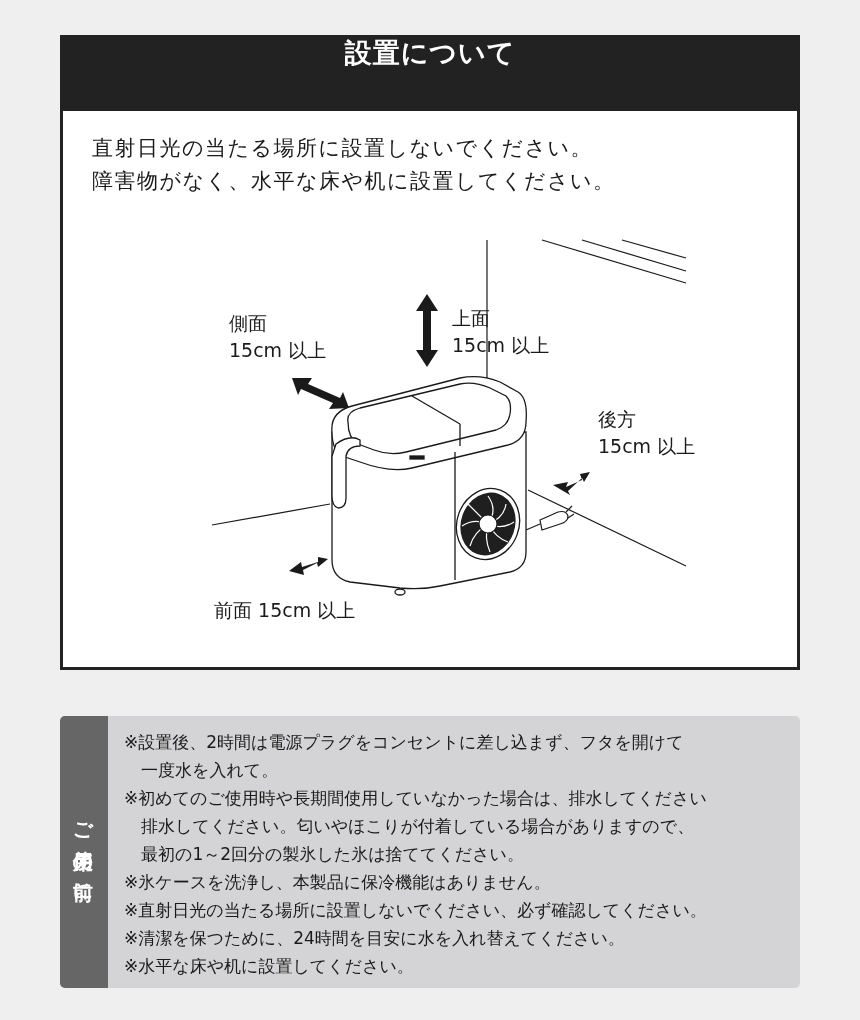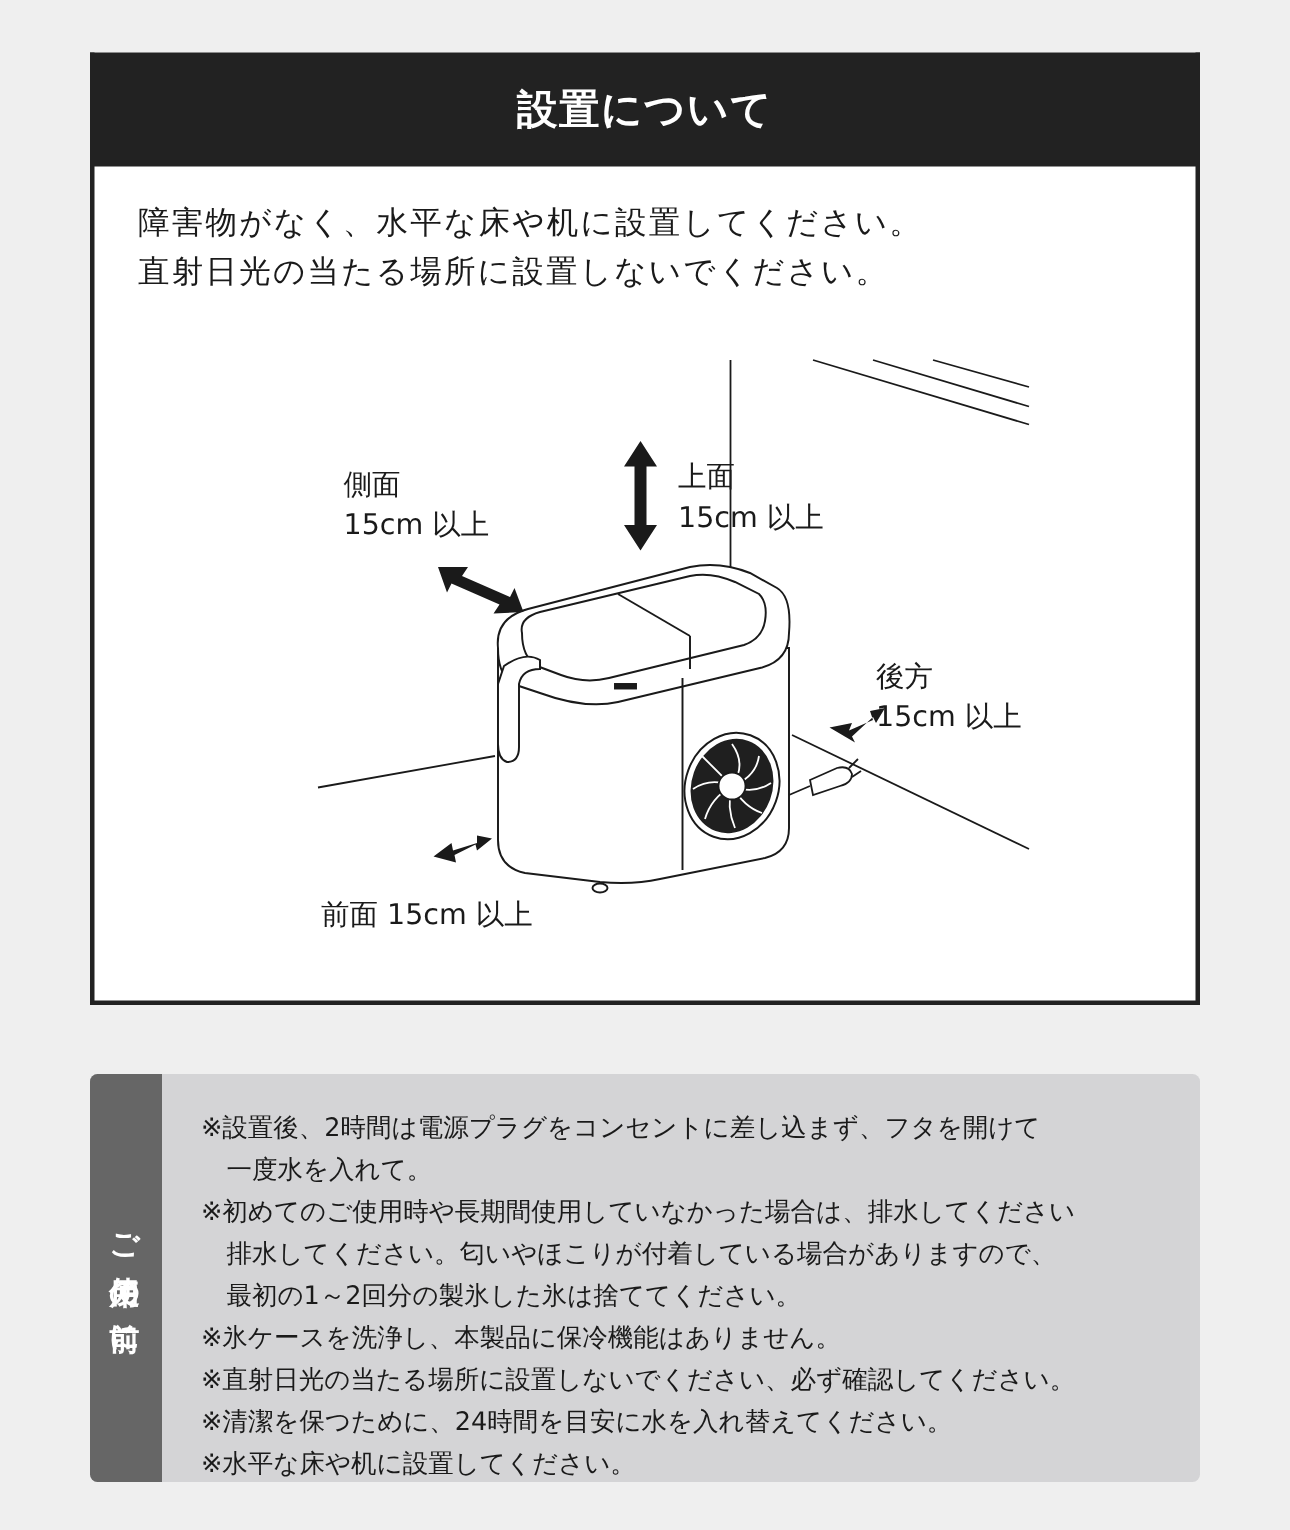--- a/index.html
+++ b/index.html
@@ -6,53 +6,53 @@
     body {
       width: 860px; height: 1020px; background: #efefef; position: relative; overflow: hidden;
       font-family: "DejaVu Sans", "Liberation Sans", sans-serif; color: #1a1a1a;
     }
     .panel {
       position: absolute; left: 60px; top: 35px; width: 740px; height: 635px;
       background: #ffffff; box-sizing: border-box; border: 3px solid #222222; border-top: none;
     }
     .panel-header {
       position: absolute; left: 60px; top: 35px; width: 740px; height: 76px;
-      background: #222222; color: #ffffff; display: flex; align-items: center; justify-content: center;
+      background: #222222; color: #ffffff; display: flex; justify-content: center;
     }
     .panel-header h1 { margin: 0; font-size: 27px; font-weight: bold; letter-spacing: 1px; }
     .intro { position: absolute; left: 92px; top: 132px; font-size: 21px; line-height: 33px; letter-spacing: 1.5px; color: #1a1a1a; }
     .intro div { white-space: nowrap; }
     svg.illus { position: absolute; left: 60px; top: 200px; }
     .lbl { position: absolute; font-size: 19px; line-height: 27px; color: #1a1a1a; white-space: nowrap; }
     .notes {
       position: absolute; left: 60px; top: 716px; width: 740px; height: 272px;
       background: #d4d4d6; border-radius: 5px; overflow: hidden;
     }
     .notes-tab {
       position: absolute; left: 0; top: 0; width: 48px; height: 100%;
       background: #666666; display: flex; align-items: center; justify-content: center;
     }
     .notes-tab span {
       writing-mode: vertical-rl; color: #ffffff; font-size: 20px; font-weight: bold; letter-spacing: 3px;
     }
-    .notes-list { position: absolute; left: 64px; top: 12px; margin: 10px; padding: 0; list-style: none; }
+    .notes-list { position: absolute; left: 64px; top: 12px; margin: 0; padding: 0; list-style: none; }
     .notes-list li { font-size: 17px; line-height: 28px; color: #1a1a1a; white-space: nowrap; }
     .notes-list li .cont { display: block; padding-left: 17px; }
   </style>
 </head>
 <body>
 
 <div class="panel"></div>
 <div class="panel-header">
   <h1>設置について</h1>
 </div>
 
 <div class="intro">
+  <div>直射日光の当たる場所に設置しないでください。</div>
   <div>障害物がなく、水平な床や机に設置してください。</div>
-  <div>直射日光の当たる場所に設置しないでください。</div>
 </div>
 
 <svg class="illus" width="740" height="420" viewBox="0 0 740 420" xmlns="http://www.w3.org/2000/svg">
   <g stroke="#1a1a1a" fill="none" stroke-width="1.2">
 
     <line x1="427" y1="40" x2="427" y2="182"></line>
     <line x1="427" y1="195" x2="427" y2="240"></line>
     <line x1="482" y1="40" x2="626" y2="83"></line>
     <line x1="522" y1="40" x2="626" y2="71"></line>
     <line x1="562" y1="40" x2="626" y2="58"></line>
@@ -114,21 +114,21 @@
 </svg>
 
 <div class="lbl" style="left:229px; top:310px;">
   <div>側面</div>
   <div>15cm 以上</div>
 </div>
 <div class="lbl" style="left:452px; top:305px;">
   <div>上面</div>
   <div>15cm 以上</div>
 </div>
-<div class="lbl" style="left:584px; top:406px;margin-top:32px;">
+<div class="lbl" style="left:598px; top:406px;">
   <div>後方</div>
   <div>15cm 以上</div>
 </div>
 <div class="lbl" style="left:214px; top:597px;text-align:center;">前面 15cm 以上</div>
 
 <div class="notes">
   <div class="notes-tab">
     <span>ご使用の前に</span>
   </div>
   <ul class="notes-list">

